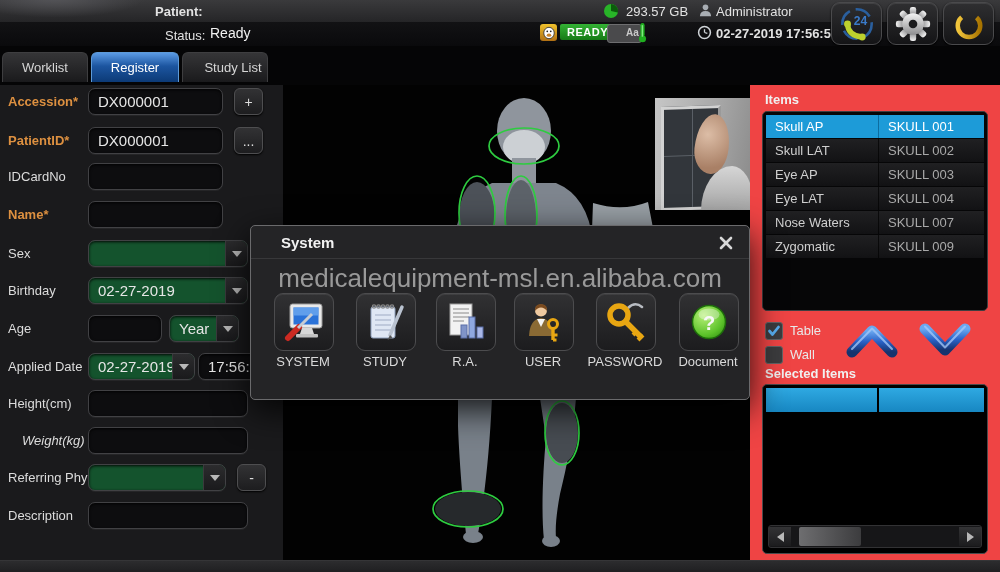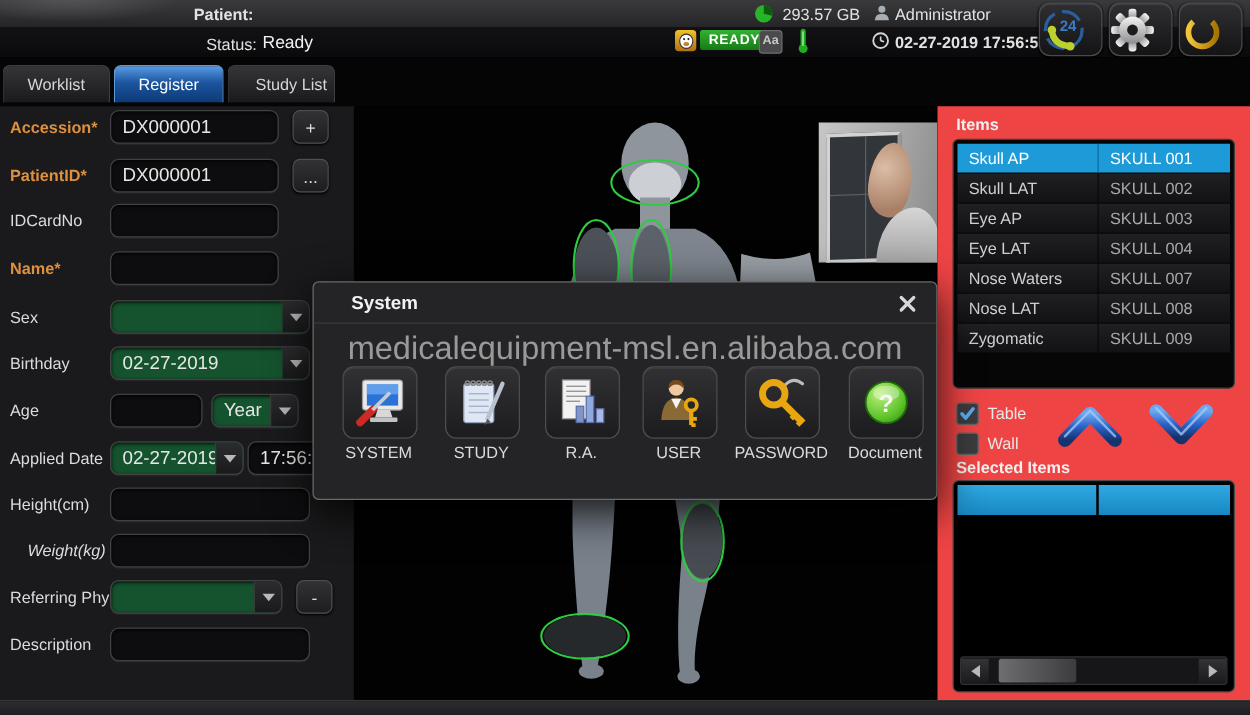--- a/index.html
+++ b/index.html
@@ -8,21 +8,21 @@
   .abs{position:absolute;}
   
   #topbar1{position:absolute;left:0;top:0;width:1000px;height:22px;
            background:linear-gradient(180deg,#3a3a3c,#252527);}
   #topbar1:before{content:"";position:absolute;left:0;top:0;width:170px;height:22px;
            background:radial-gradient(ellipse 120px 26px at 55px -2px,#555559,transparent 75%);}
   #topbar2{position:absolute;left:0;top:22px;width:1000px;height:24px;
            background:linear-gradient(180deg,#121214,#0a0a0c);border-bottom:1px solid #000;}
   .bartext{font-size:13px;color:#e2e2e2;white-space:nowrap;}
   .roundbtn{position:absolute;width:49px;height:41px;background:linear-gradient(#2f2f31,#141416);
-            border:1px solid #4a4a4c;border-radius:9px;display:flex;align-items:center;justify-content:flex-start;
+            border:1px solid #4a4a4c;border-radius:9px;display:flex;align-items:center;justify-content:center;
             box-shadow:inset 0 1px 0 rgba(255,255,255,.09),0 1px 2px #000;cursor:pointer;}
   .badge-ready{position:absolute;background:linear-gradient(#34b234,#157a15);color:#fff;font-weight:bold;
             font-size:11px;padding:2px 7px;border-radius:2px;letter-spacing:.5px;}
   .aabox{position:absolute;width:17px;height:17px;background:#4a4a4c;border:1px solid #6e6e70;border-radius:3px;
             color:#c9c9c9;font-size:10px;font-weight:bold;text-align:center;line-height:16px;}
   .facebox{position:absolute;width:17px;height:17px;border-radius:3px;
             background:linear-gradient(#f0c22c,#b06f14);display:flex;align-items:center;justify-content:center;}
   
   #tabbar{position:absolute;left:0;top:46px;width:1000px;height:39px;background:#050506;}
   .tab{position:absolute;top:6px;height:30px;display:flex;align-items:center;justify-content:center;
@@ -137,21 +137,21 @@
     <span class="abs" style="left:210px;top:3px;font-size:14px;color:#f2f2f2;">Ready</span>
     <span class="facebox" style="left:540px;top:2px;">
       <svg width="14" height="14" viewBox="0 0 16 16">
           <ellipse cx="8" cy="8" rx="6" ry="6.5" fill="#fff" stroke="#333" stroke-width="1"></ellipse>
         <circle cx="6" cy="6" r="1" fill="#222"></circle>
           <circle cx="10" cy="6" r="1" fill="#222"></circle>
         <ellipse cx="8" cy="10.5" rx="2.6" ry="1.9" fill="#c9822a"></ellipse>
         </svg>
     </span>
     <span class="badge-ready" style="left:560px;top:2px;">READY</span>
-    <span class="aabox" style="left:607px;top:2px;">Aa</span>
+    <span class="aabox" style="left:607px;top:2px;padding-left:16px;">Aa</span>
     <span class="abs" style="left:637px;top:0px;">
       <svg width="11" height="21" viewBox="0 0 10 20">
           <rect x="3" y="1" width="4" height="13" rx="2" fill="#1fae1f"></rect>
         <circle cx="5" cy="16" r="3.4" fill="#1fae1f"></circle>
           <rect x="4.2" y="3" width="1.4" height="11" fill="#7fe87f"></rect>
         </svg>
     </span>
     <span class="abs" style="left:697px;top:3px;">
       <svg width="15" height="15" viewBox="0 0 16 16">
           <circle cx="8" cy="8" r="6.3" fill="none" stroke="#d0d4d8" stroke-width="1.6"></circle>
@@ -441,24 +441,20 @@
       </div>
       <div class="irow">
         <span class="c1">Eye LAT</span>
         <span class="c2">SKULL 004</span>
       </div>
       <div class="irow">
         <span class="c1">Nose Waters</span>
         <span class="c2">SKULL 007</span>
       </div>
       <div class="irow">
-        <span class="c1">Nose LAT</span>
-        <span class="c2">SKULL 008</span>
-      </div>
-      <div class="irow">
         <span class="c1">Zygomatic</span>
         <span class="c2">SKULL 009</span>
       </div>
     </div>
 
     <div class="chkbox" style="left:15px;top:237px;">
       <svg width="14" height="14" viewBox="0 0 14 14">
         <path d="M2.5 7 L5.5 10.5 L11.5 3" fill="none" stroke="#58aef0" stroke-width="2.8" stroke-linecap="round" stroke-linejoin="round"></path>
         </svg>
     </div>

